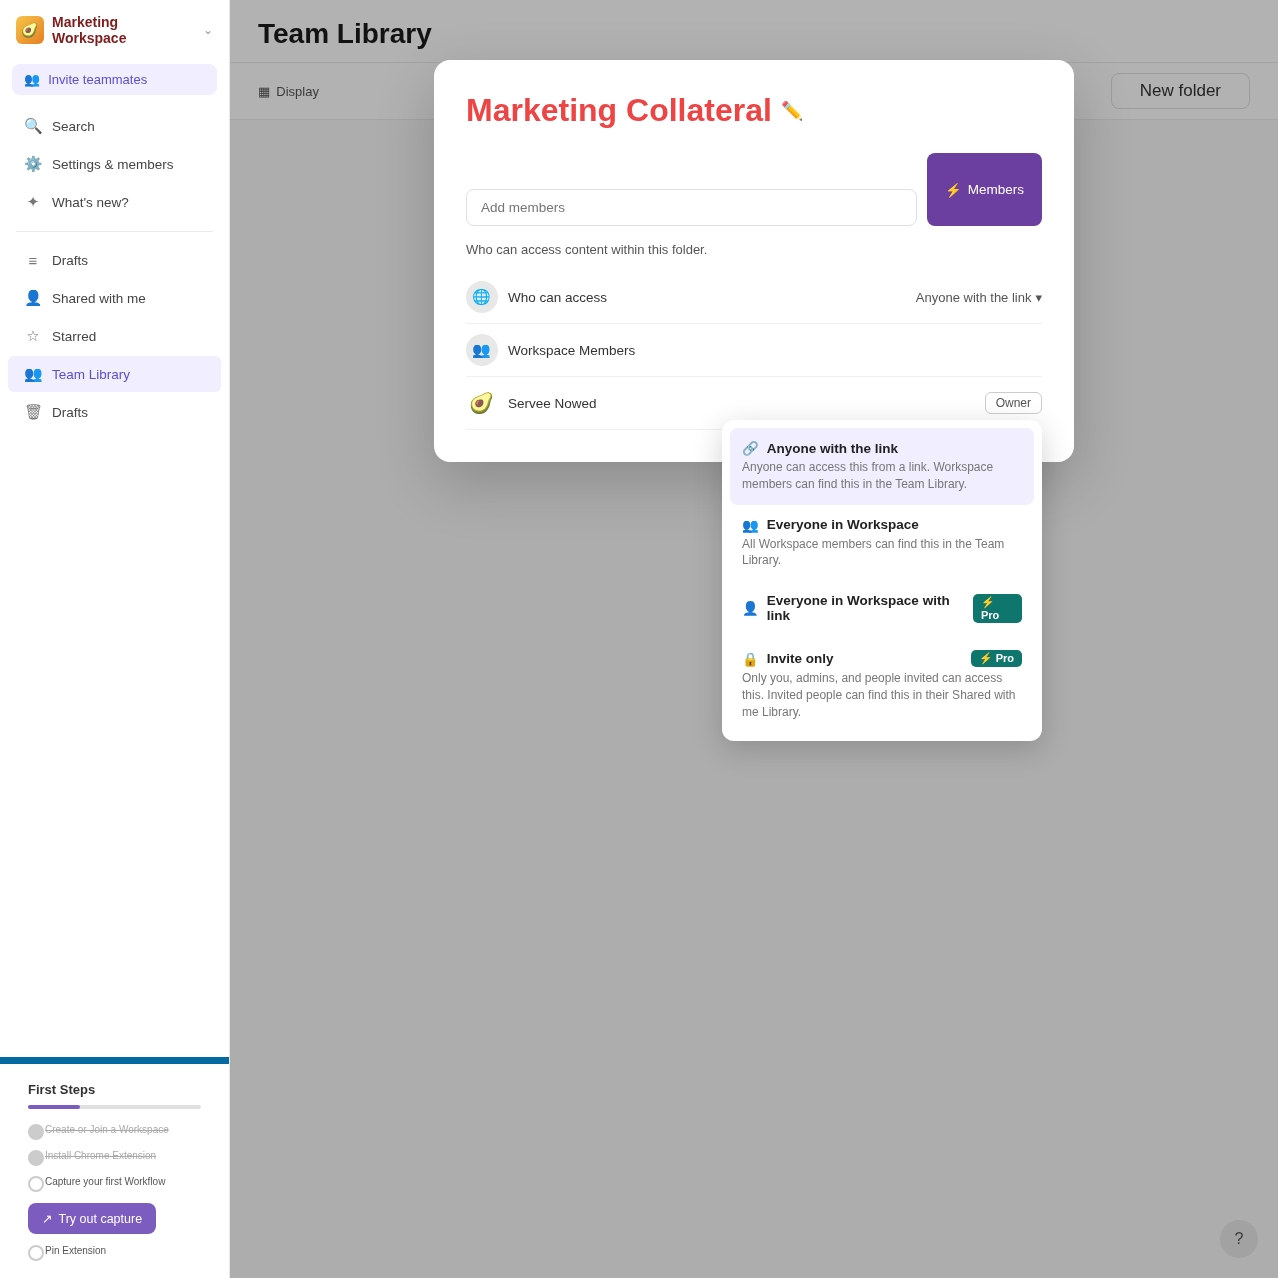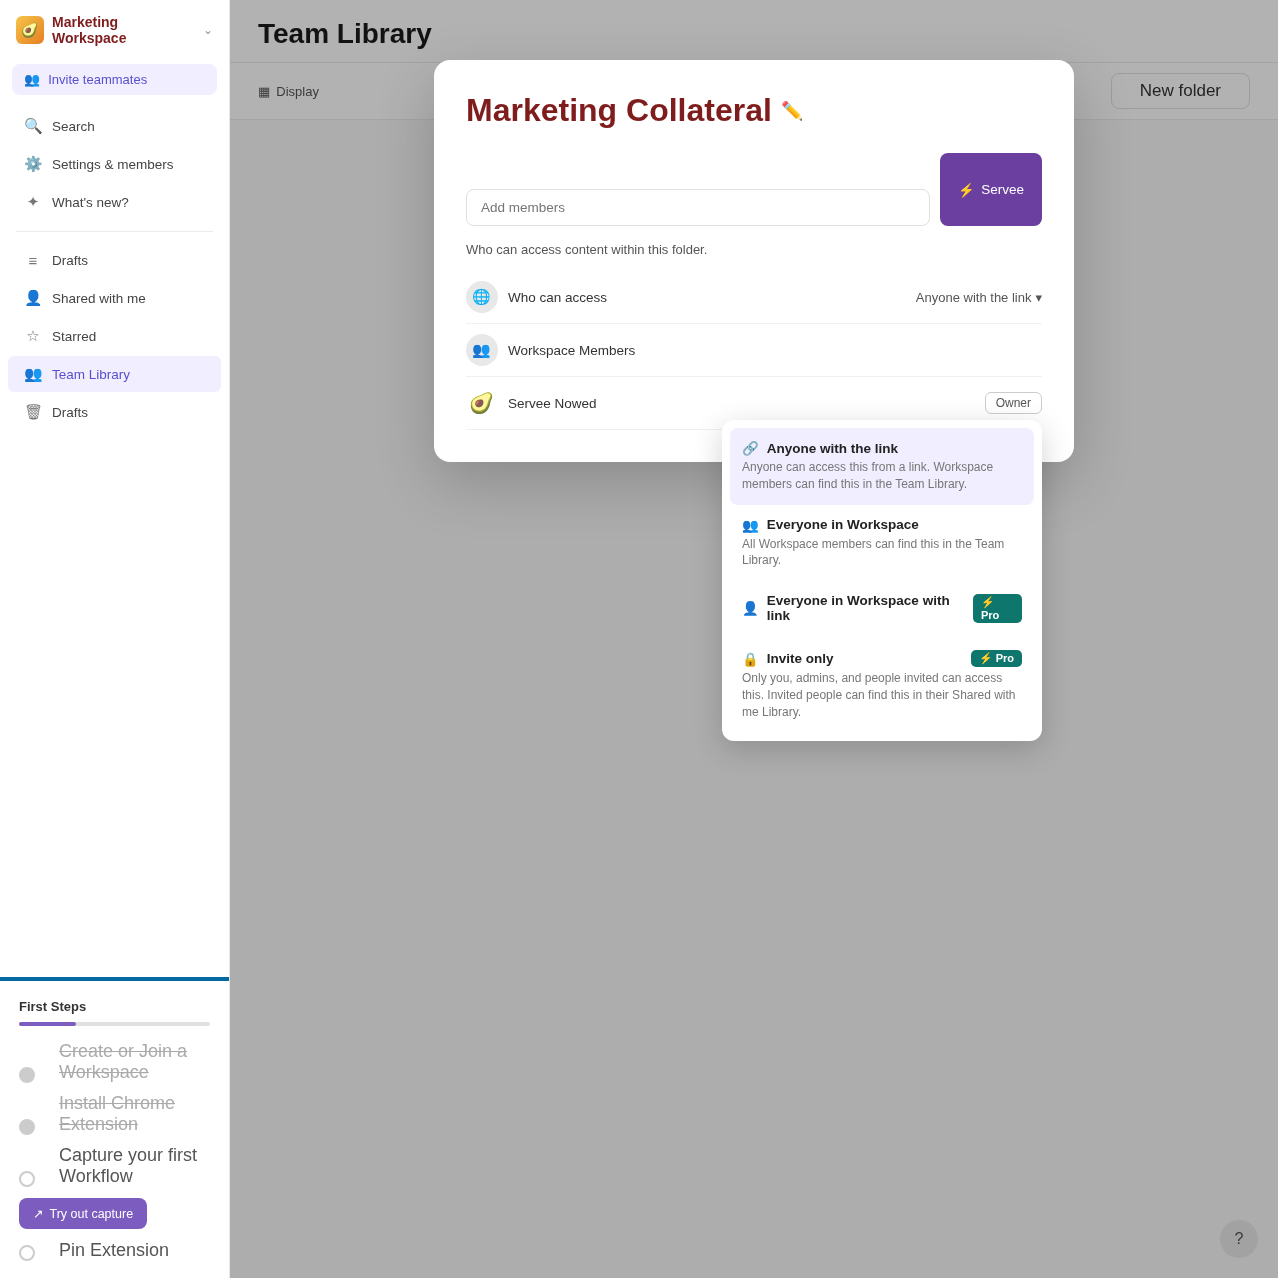--- a/index.html
+++ b/index.html
@@ -67,22 +67,22 @@
       color: #444;
       border-radius: 6px;
       margin: 1px 8px;
     }
     .sidebar-nav-item.active { background: #f0eeff; color: #5b4fcf; font-weight: 500; }
     .sidebar-nav-icon { font-size: 15px; color: #777; width: 18px; text-align: center; }
     .sidebar-nav-item.active .sidebar-nav-icon { color: #5b4fcf; }
     .sidebar-divider { height: 1px; background: #ebebeb; margin: 10px 16px; }
     .sidebar-bottom {
       margin-top: auto;
-      border-top: 4px solid #0369a1;
-      padding: 12px 3px;
+      border-top: 7px solid #0369a1;
+      padding: 12px 12px;
     }
     .first-steps-label {
       font-size: 13px;
       font-weight: 600;
       color: #333;
       padding: 6px 16px 4px;
     }
     .progress-bar-container {
       margin: 4px 16px 10px;
       height: 4px;
@@ -90,24 +90,24 @@
       border-radius: 4px;
     }
     .progress-bar-fill {
       height: 100%;
       width: 30%;
       background: #7c5cbf;
       border-radius: 4px;
     }
     .first-steps-item {
       display: flex;
-      align-items: flex-end;
-      gap: 24px;
+      align-items: flex-start;
+      gap: 1px;
       padding: 5px 16px;
-      font-size: 18px;
+      font-size: 10px;
       color: #555;
     }
     .first-steps-item.done { text-decoration: line-through; color: #aaa; }
     .step-circle {
       width: 16px; height: 16px;
       border-radius: 50%;
       border: 2px solid #ccc;
       flex-shrink: 0;
     }
     .step-circle.done { background: #ccc; border-color: #ccc; }
@@ -224,21 +224,21 @@
     }
     .modal-title-row {
       display: flex;
       align-items: center;
       gap: 10px;
       margin-bottom: 24px;
     }
     .modal-title {
       font-size: 32px;
       font-weight: 700;
-      color: #7f1d1d;
+      color: #ef4444;
       text-align: right;
     }
     .edit-icon {
       color: #aaa;
       font-size: 18px;
       cursor: pointer;
     }
     .modal-add-row {
       display: flex;
       gap: 10px;
@@ -467,21 +467,21 @@
     <div class="modal">
       <div class="modal-title-row">
         <h2 class="modal-title">Marketing Collateral</h2>
         <span class="edit-icon">✏️</span>
       </div>
 
       <div class="modal-add-row">
         <input class="add-members-input" type="text" placeholder="Add members" style="">
         <button class="upgrade-btn">
           <span>⚡</span>
-          <span>Servee</span>
+          <span>Members</span>
         </button>
       </div>
 
       <p class="access-info-text">Who can access content within this folder.</p>
 
       <div class="access-row">
         <div class="access-row-left">
           <div class="access-icon">🌐</div>
           <span class="access-label">Who can access</span>
         </div>

